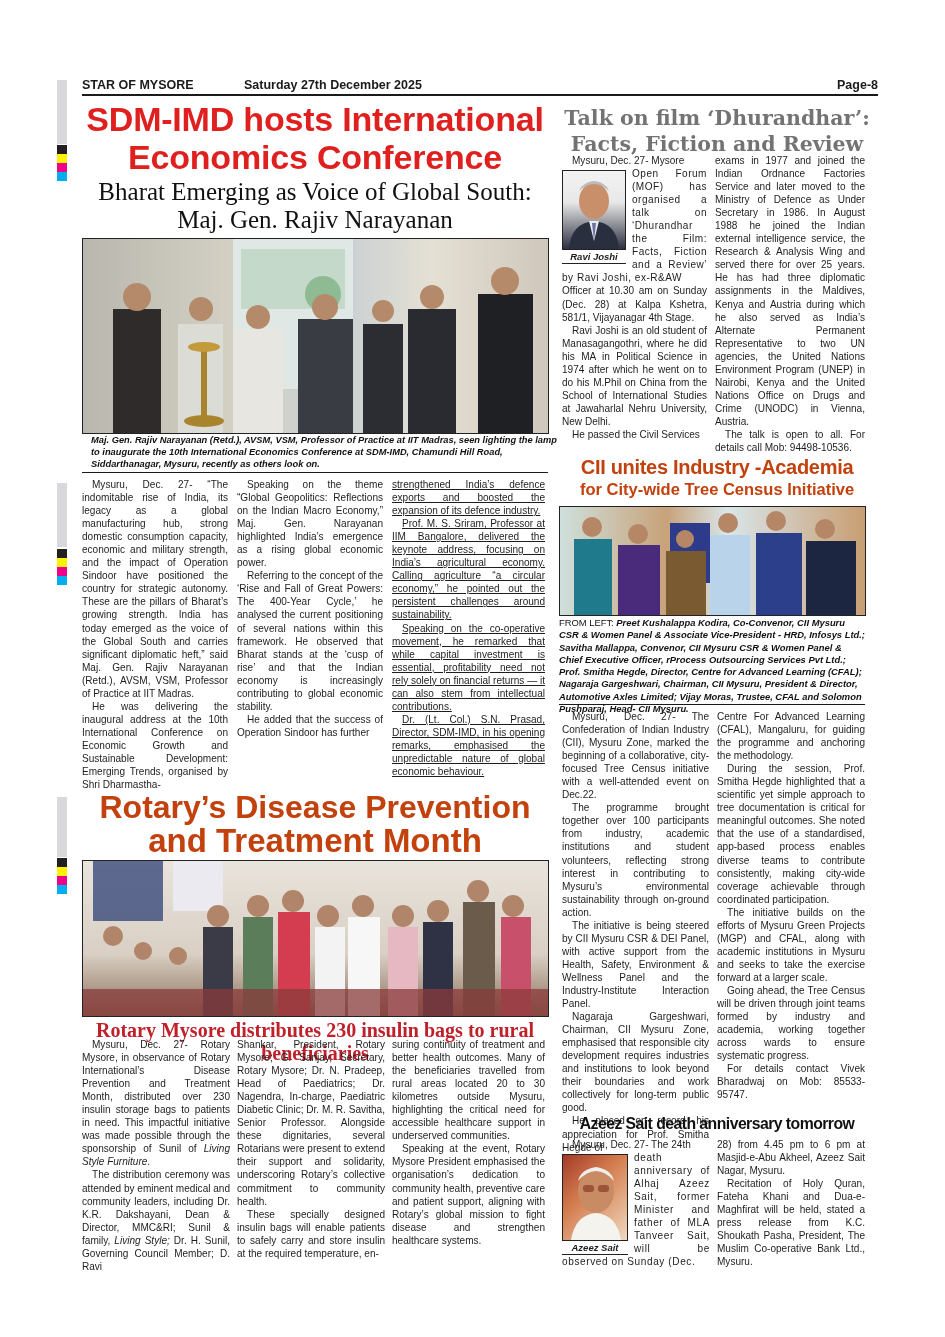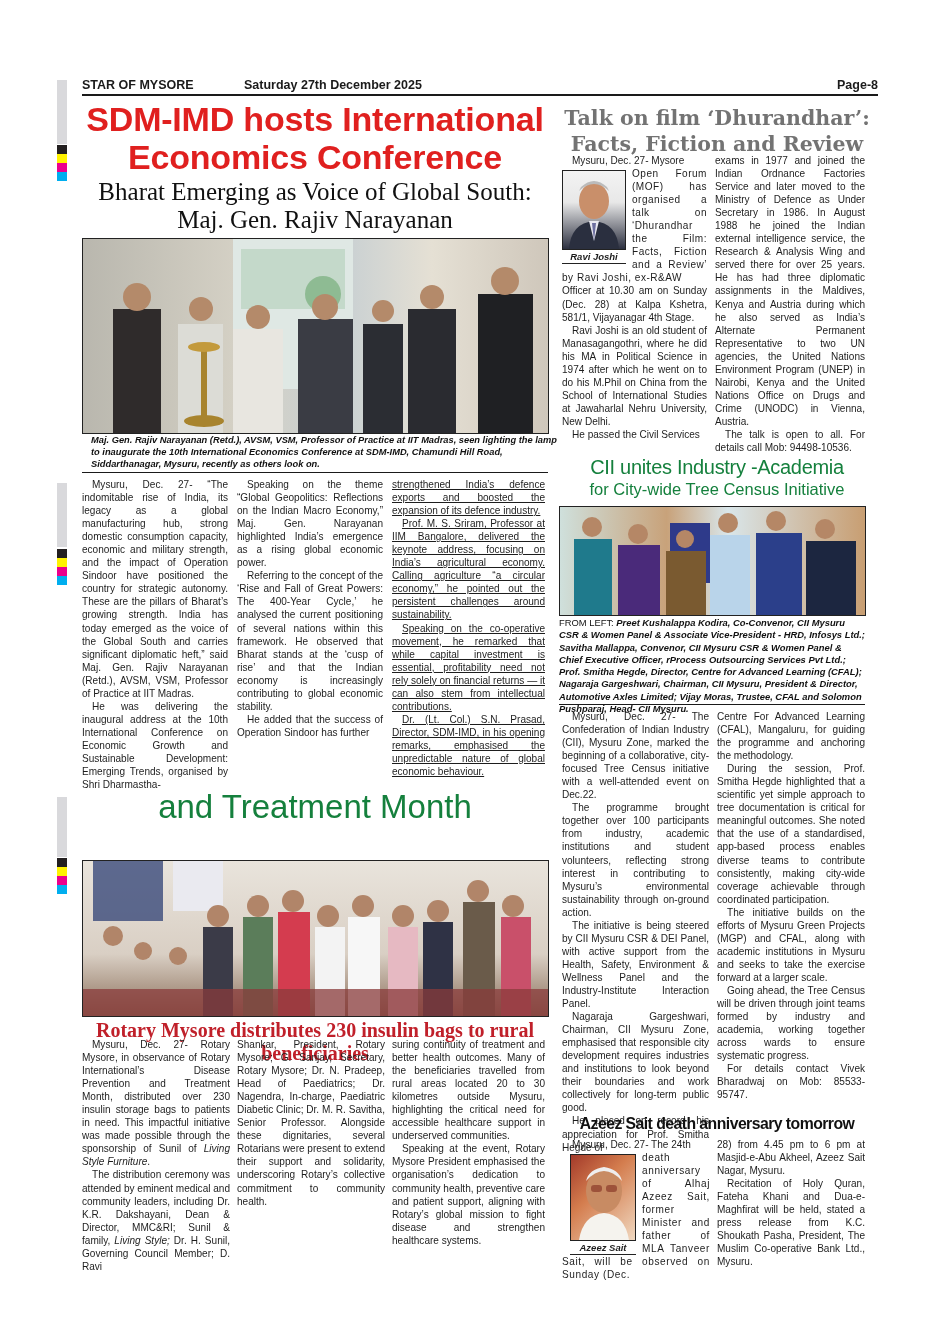--- a/index.html
+++ b/index.html
@@ -15,21 +15,21 @@
   
   .masthead { left:82px; top:78px; width:796px; height:14px; font-weight:bold; font-size:12.5px; }
   .masthead .pub { position:absolute; left:0; top:0; }
   .masthead .date { position:absolute; left:162px; top:0; }
   .masthead .page { position:absolute; right:0; top:0; }
   .rule { position:absolute; background:#1a1a1a; }
   
   .hl-red { color:#e0201f; font-weight:bold; font-family:"Liberation Sans", sans-serif; text-align:center; line-height:38px; font-size:34px; letter-spacing:-0.2px; }
   .sub-serif { font-family:"Liberation Serif", serif; text-align:center; font-size:25px; line-height:28px; color:#111; }
   .hl-serif { font-family:"DejaVu Serif", serif; font-weight:bold; text-align:center; color:#737373; }
-  .hl-sans-black { font-weight:normal; text-align:center; color:#15803d; }
+  .hl-sans-black { font-weight:bold; text-align:center; color:#c2410c; }
   .caption { font-style:italic; font-weight:bold; font-size:9.3px; line-height:12.2px; color:#111; }
   .col { position:absolute; font-size:10.05px; line-height:13.05px; text-align:justify; color:#1d1d1d; }
   .col p { margin:0; text-indent:10px; }
   .col p.noindent { text-indent:0; }
   .photo { position:absolute; overflow:hidden; border:1px solid #222; }
   i.it { font-style:italic; }
 </style>
 </head>
 <body>
 
@@ -110,20 +110,21 @@
   <p>He added that the success of Operation Sindoor has further</p>
 </div>
 <div class="col" style="left:392px;top:478px;width:153px;text-decoration:underline;">
   <p class="noindent">strengthened India’s defence exports and boosted the expansion of its defence industry.</p>
   <p>Prof. M. S. Sriram, Professor at IIM Bangalore, delivered the keynote address, focusing on India’s agricultural economy. Calling agriculture “a circular economy,” he pointed out the persistent challenges around sustainability.</p>
   <p>Speaking on the co-operative movement, he remarked that while capital investment is essential, profitability need not rely solely on financial returns — it can also stem from intellectual contributions.</p>
   <p>Dr. (Lt. Col.) S.N. Prasad, Director, SDM-IMD, in his opening remarks, emphasised the unpredictable nature of global economic behaviour.</p>
 </div>
 
 <div class="abs" style="left:82px;top:790px;width:466px;">
+  <div class="hl-sans-black" style="font-size:32px;line-height:34px;">Rotary’s Disease Prevention</div>
   <div class="hl-sans-black" style="font-size:33px;line-height:34px;">and Treatment Month</div>
 </div>
 <div class="photo" style="left:82px;top:860px;width:465px;height:155px;background:linear-gradient(180deg,#e9e4dc 0%,#d9cfc4 60%,#8b6f5a 100%);">
   <svg width="465" height="155" viewBox="0 0 465 155">
     <rect x="10" y="0" width="70" height="60" fill="#3a4a7a" opacity="0.8"></rect>
     <rect x="90" y="0" width="50" height="50" fill="#eaeaf0"></rect>
     <g fill="#b18569">
       <circle cx="30" cy="75" r="10"></circle>
         <circle cx="60" cy="90" r="9"></circle>
         <circle cx="95" cy="95" r="9"></circle>
@@ -152,20 +153,21 @@
   </svg>
 </div>
 <div class="abs" style="left:82px;top:1019px;width:466px;text-align:center;font-family:'Liberation Serif', serif;font-weight:bold;font-size:20px;color:#c0202a;">Rotary Mysore distributes 230 insulin bags to rural beneficiaries</div>
 
 <div class="col" style="left:82px;top:1038px;width:148px;">
   <p><span>Mysuru, Dec. 27- Rotary Mysore, in observance of Rotary International’s Disease Prevention and Treatment Month, distributed over 230 insulin storage bags to patients in need. This impactful initiative was made possible through the sponsorship of Sunil of </span><i class="it">Living Style Furniture</i><span>.</span></p>
   <p><span>The distribution ceremony was attended by eminent medical and community leaders, including Dr. K.R. Dakshayani, Dean &amp; Director, MMC&amp;RI;  Sunil &amp; family, </span><i class="it">Living Style;</i><span>  Dr. H. Sunil, Governing Council Member; D. Ravi</span></p>
 </div>
 <div class="col" style="left:237px;top:1038px;width:148px;">
   <p class="noindent">Shankar, President, Rotary Mysore; G. Sanjay, Secretary, Rotary Mysore;  Dr. N. Pradeep, Head of Paediatrics; Dr. Nagendra, In-charge, Paediatric Diabetic Clinic; Dr. M. R. Savitha, Senior Professor. Alongside these dignitaries, several Rotarians were present to extend their support and solidarity, underscoring Rotary’s collective commitment to community health.</p>
+  <p>These specially designed insulin bags will enable patients to safely carry and store insulin at the required temperature, en-</p>
 </div>
 <div class="col" style="left:392px;top:1038px;width:153px;">
   <p class="noindent">suring continuity of treatment and better health outcomes. Many of the beneficiaries travelled from rural areas located 20 to 30 kilometres outside Mysuru, highlighting the critical need for accessible healthcare support in underserved communities.</p>
   <p>Speaking at the event, Rotary Mysore President emphasised the organisation’s dedication to community health, preventive care and patient support, aligning with Rotary’s global mission to fight disease and strengthen healthcare systems.</p>
 </div>
 
 <div class="rule" style="left:552px;top:100px;width:0;height:1170px;background:none;"></div>
 
 <div class="abs" style="left:556px;top:105px;width:322px;">
   <div class="hl-serif" style="font-size:20.5px;line-height:26px;">Talk on film ‘Dhurandhar’:</div>
@@ -236,21 +238,21 @@
   <p>During the session, Prof. Smitha Hegde highlighted that a scientific yet simple approach to tree documentation is critical for meaningful outcomes. She noted that the use of a standardised, app-based process enables diverse teams to contribute consistently, making city-wide coverage achievable through coordinated participation.</p>
   <p>The initiative builds on the efforts of Mysuru Green Projects (MGP) and CFAL, along with academic institutions in Mysuru and seeks to take the exercise forward at a larger scale.</p>
   <p>Going ahead, the Tree Census will be driven through joint teams formed by industry and academia, working together across wards to ensure systematic progress.</p>
   <p>For details contact Vivek Bharadwaj on Mob: 85533-95747.</p>
 </div>
 
 <div class="abs" style="left:556px;top:1114px;width:322px;text-align:center;font-weight:bold;font-size:17px;letter-spacing:-0.6px;transform:scaleX(0.93);transform-origin:center;color:#111;">Azeez Sait death anniversary tomorrow</div>
 
 <div class="col" style="left:562px;top:1138px;width:148px;">
   <p>Mysuru, Dec. 27- The 24th</p>
-  <div style="float:left;width:66px;margin:3px 6px 0 8px;">
+  <div style="float:left;width:66px;margin:3px 6px 0 0;">
     <div style="width:64px;height:85px;border:1px solid #222;background:linear-gradient(135deg,#a33a2a 0%,#d47d4e 40%,#f0d8c0 100%);">
       <svg width="64" height="85" viewBox="0 0 64 85">
         <ellipse cx="33" cy="36" rx="18" ry="22" fill="#c88b63"></ellipse>
         <path d="M15 26 Q33 6 51 26 Q48 14 33 12 Q18 14 15 26 Z" fill="#eeeeee"></path>
         <rect x="20" y="30" width="11" height="7" rx="3" fill="#8a3a2a" opacity="0.7"></rect>
         <rect x="35" y="30" width="11" height="7" rx="3" fill="#8a3a2a" opacity="0.7"></rect>
         <path d="M8 85 Q12 60 33 58 Q54 60 58 85 Z" fill="#f5f3ee"></path>
       </svg>
     </div>
     <div style="font-style:italic;font-weight:bold;font-size:9.5px;text-align:center;border-bottom:1px solid #222;line-height:13px;">Azeez Sait</div>

